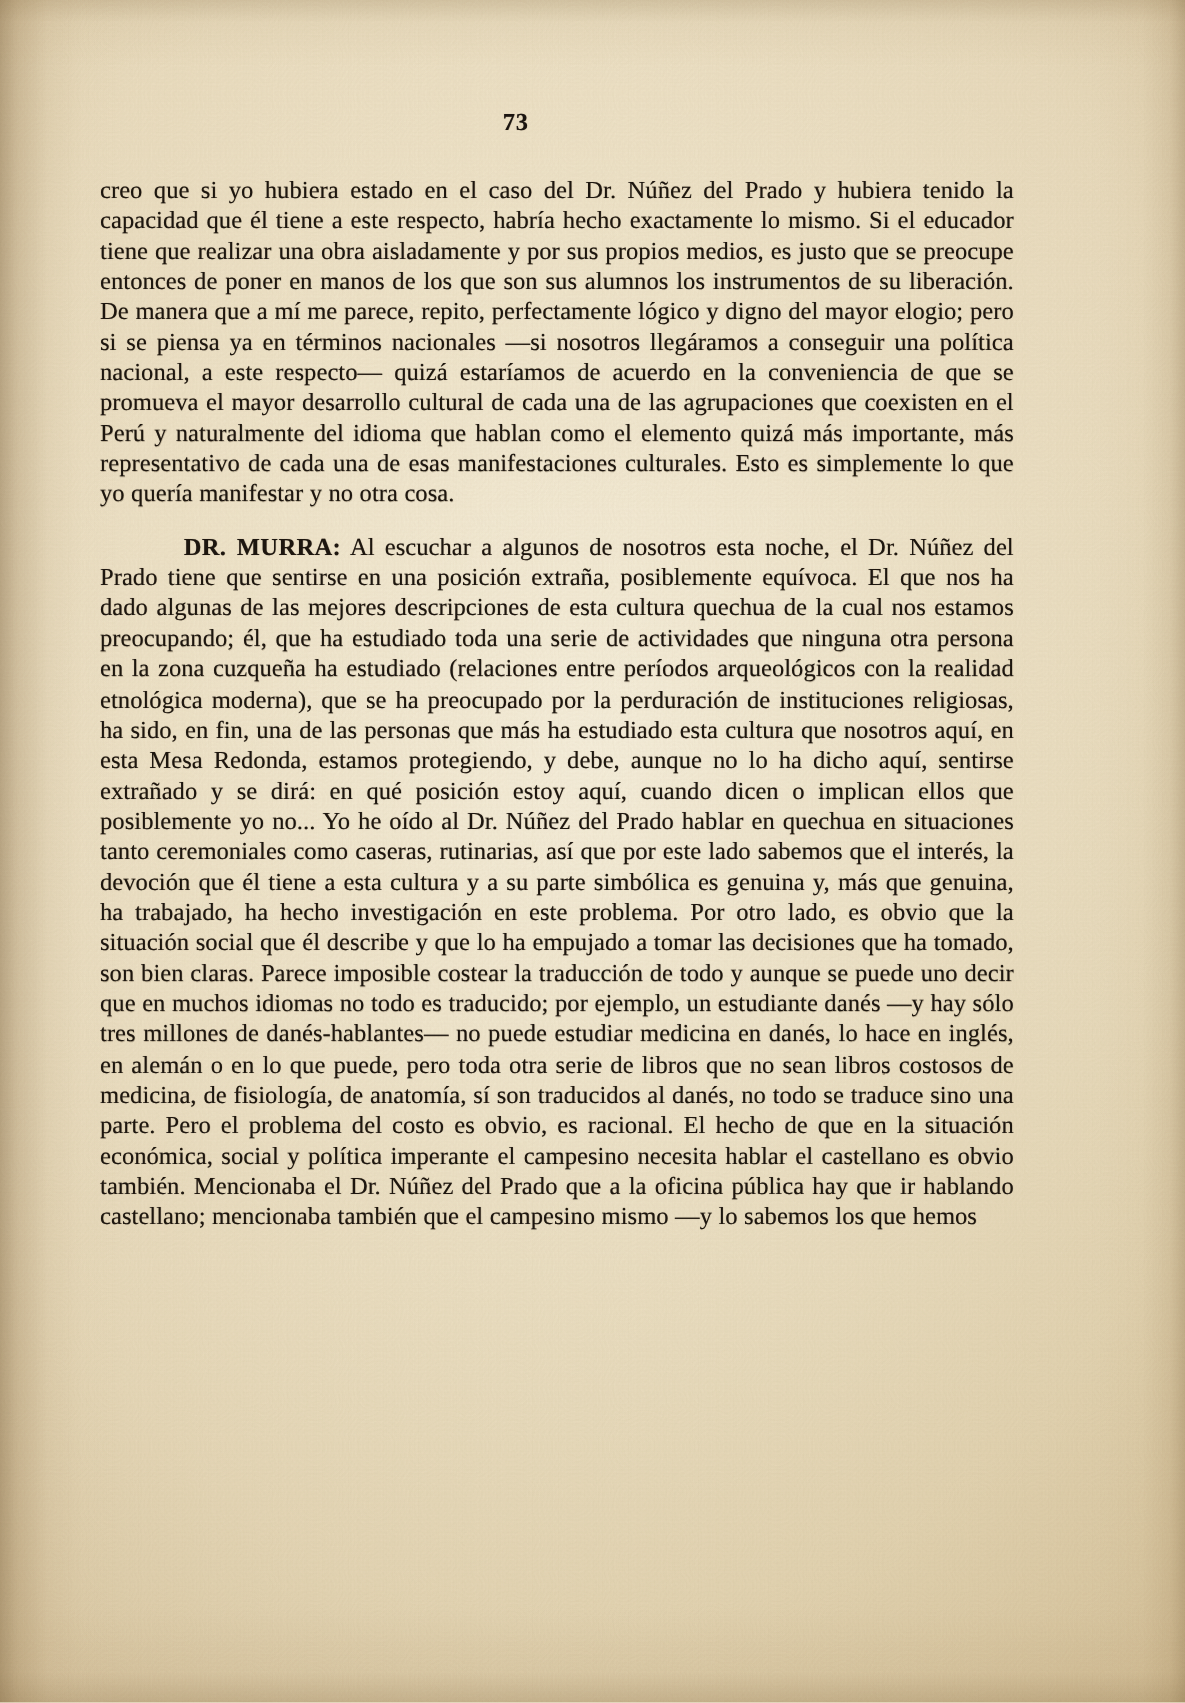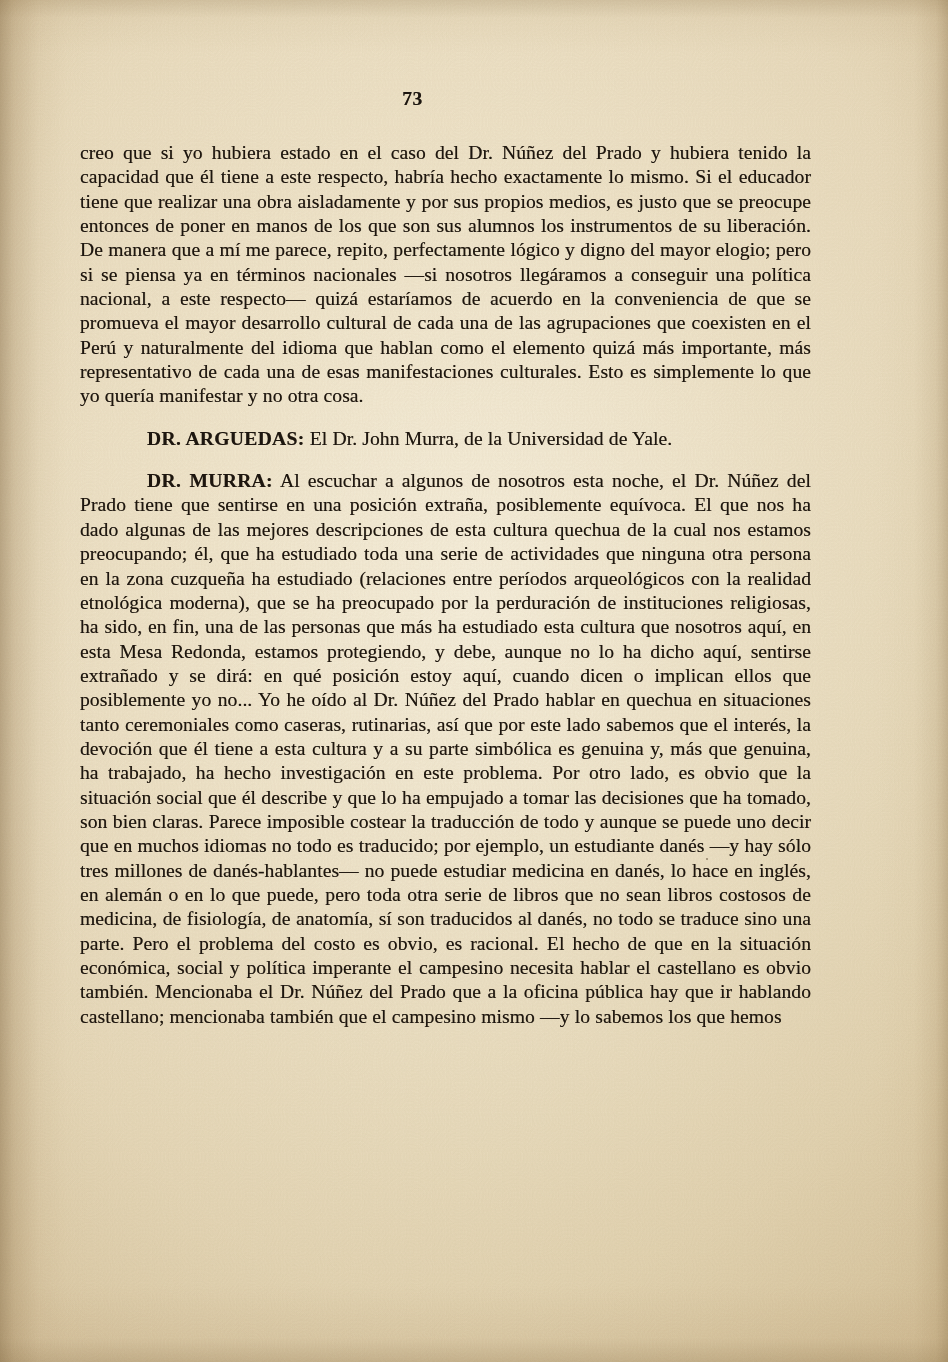--- a/index.html
+++ b/index.html
@@ -168,18 +168,17 @@
 
   <div class="paper-grain"></div>
   <div class="paper-specks"></div>
 
   <div class="folio">73</div>
 
   <div class="text-column">
 
     <p class="para continued">creo que si yo hubiera estado en el caso del Dr. Núñez del Prado y hubiera tenido la capacidad que él tiene a este respecto, habría hecho exactamente lo mismo. Si el educador tiene que realizar una obra aisladamente y por sus propios medios, es justo que se preocupe entonces de poner en manos de los que son sus alumnos los instrumentos de su liberación. De manera que a mí me parece, repito, perfectamente lógico y digno del mayor elogio; pero si se piensa ya en términos nacionales —si nosotros llegáramos a conseguir una política nacional, a este respecto— quizá estaríamos de acuerdo en la conveniencia de que se promueva el mayor desarrollo cultural de cada una de las agrupaciones que coexisten en el Perú y naturalmente del idioma que hablan como el elemento quizá más importante, más representativo de cada una de esas manifestaciones culturales. Esto es simplemente lo que yo quería manifestar y no otra cosa.</p>
 
-    <p class="para indented"><span class="speaker">DR. ARGUEDAS:</span><span> El Dr. John Murra, de la Universidad de Yale.</span></p>
 
     <p class="para indented"><span class="speaker">DR. MURRA:</span><span> Al escuchar a algunos de nosotros esta noche, el Dr. Núñez del Prado tiene que sentirse en una posición extraña, posiblemente equívoca. El que nos ha dado algunas de las mejores descripciones de esta cultura quechua de la cual nos estamos preocupando; él, que ha estudiado toda una serie de actividades que ninguna otra persona en la zona cuzqueña ha estudiado (relaciones entre períodos arqueológicos con la realidad etnológica moderna), que se ha preocupado por la perduración de instituciones religiosas, ha sido, en fin, una de las personas que más ha estudiado esta cultura que nosotros aquí, en esta Mesa Redonda, estamos protegiendo, y debe, aunque no lo ha dicho aquí, sentirse extrañado y se dirá: en qué posición estoy aquí, cuando dicen o implican ellos que posiblemente yo no... Yo he oído al Dr. Núñez del Prado hablar en quechua en situaciones tanto ceremoniales como caseras, rutinarias, así que por este lado sabemos que el interés, la devoción que él tiene a esta cultura y a su parte simbólica es genuina y, más que genuina, ha trabajado, ha hecho investigación en este problema. Por otro lado, es obvio que la situación social que él describe y que lo ha empujado a tomar las decisiones que ha tomado, son bien claras. Parece imposible costear la traducción de todo y aunque se puede uno decir que en muchos idiomas no todo es traducido; por ejemplo, un estudiante danés —y hay sólo tres millones de danés-hablantes— no puede estudiar medicina en danés, lo hace en inglés, en alemán o en lo que puede, pero toda otra serie de libros que no sean libros costosos de medicina, de fisiología, de anatomía, sí son traducidos al danés, no todo se traduce sino una parte. Pero el problema del costo es obvio, es racional. El hecho de que en la situación económica, social y política imperante el campesino necesita hablar el castellano es obvio también. Mencionaba el Dr. Núñez del Prado que a la oficina pública hay que ir hablando castellano; mencionaba también que el campesino mismo —y lo sabemos los que hemos</span></p>
 
   </div>
 </div>
 
 </body></html>

